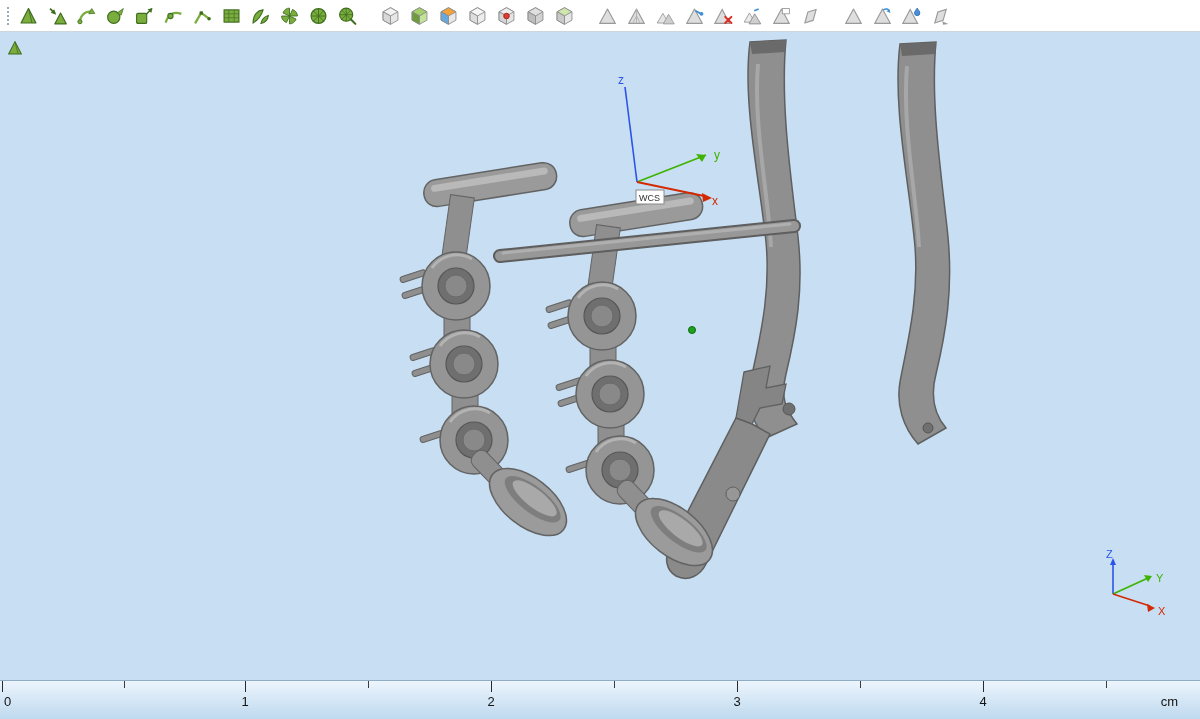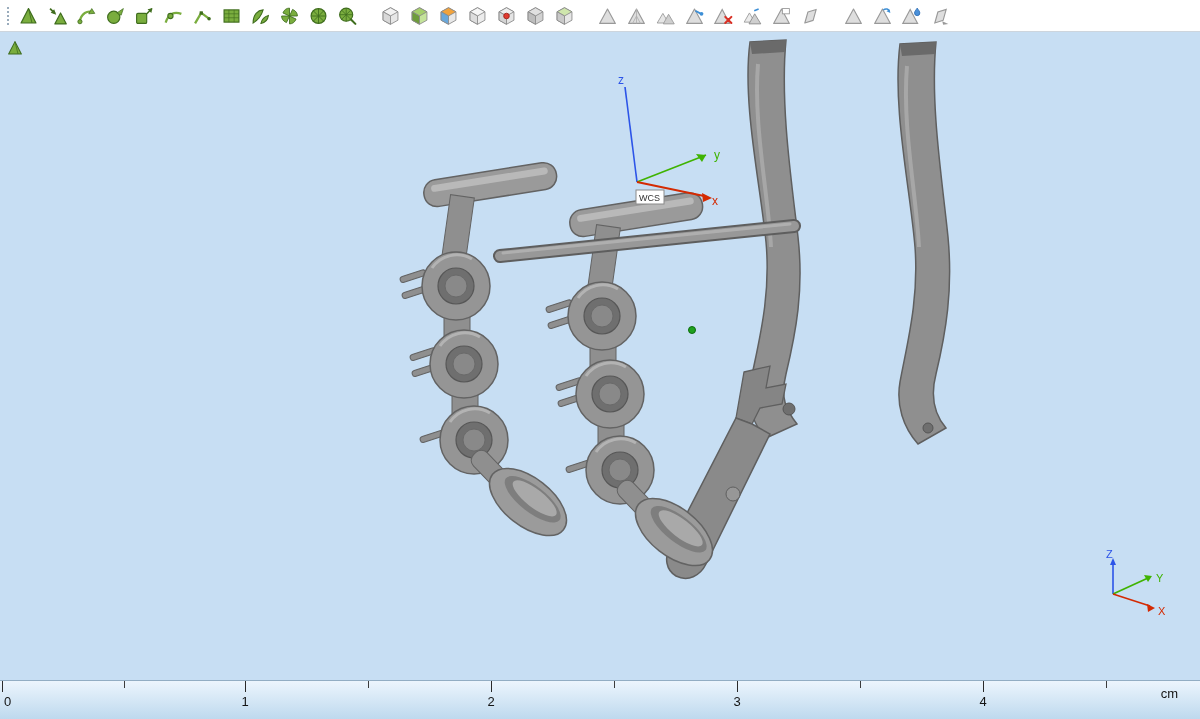--- a/index.html
+++ b/index.html
@@ -45,21 +45,21 @@
     height:38px;flex:0 0 38px;position:relative;
     background:linear-gradient(#ecf5fd,#bed9ee);
     border-top:1px solid #92adc3;
     font-size:13px;color:#141414;
   }
   .tick{position:absolute;top:0;width:1px;background:#2a2a2a;}
   .tick.major{height:11px;}
   .tick.minor{height:7px;background:#3c3c3c;}
   .tick-label{position:absolute;top:13px;transform:translateX(-50%);user-select:none;}
   .tick-label.edge{transform:none;}
-  .unit-label{position:absolute;top:5px;right:22px;user-select:none;}
+  .unit-label{position:absolute;top:13px;right:22px;user-select:none;}
 </style>
 </head>
 <body>
 
 <div class="app">
 
   <div class="toolbar">
     <div class="drag-handle"></div>
     <div id="toolbar-groups" style="display:flex;align-items:center;">
         <div class="tb-group">

